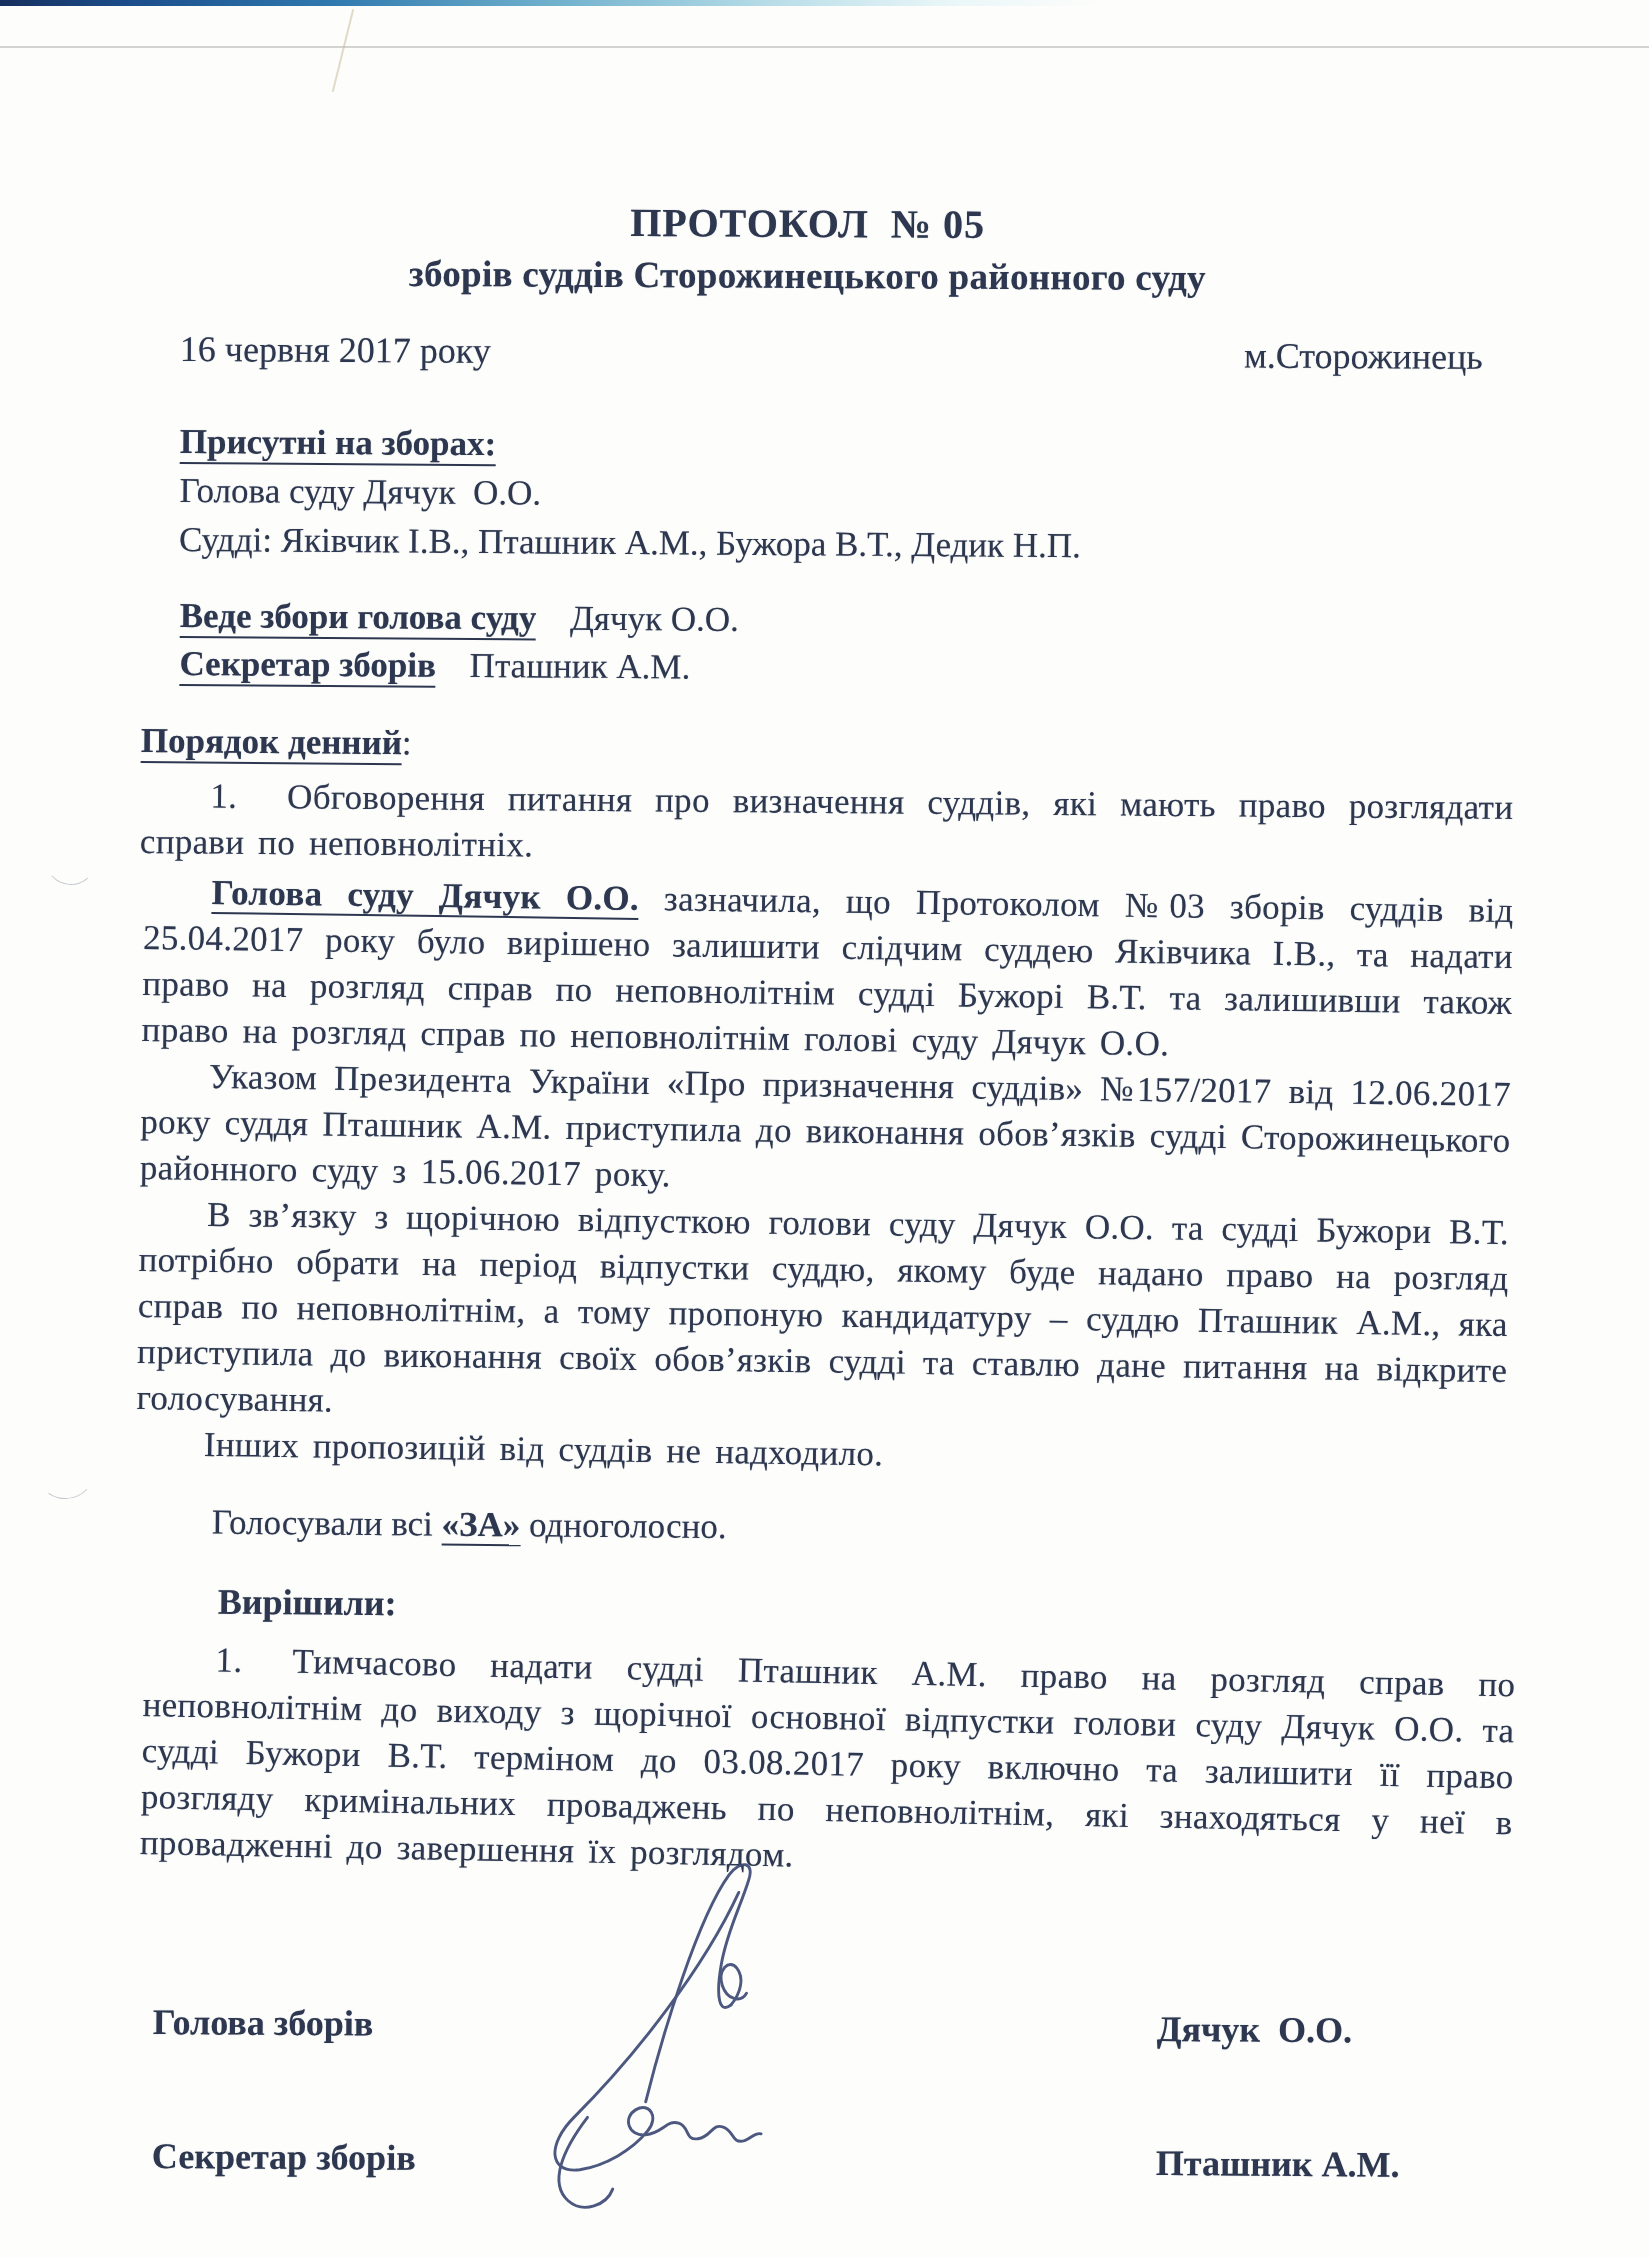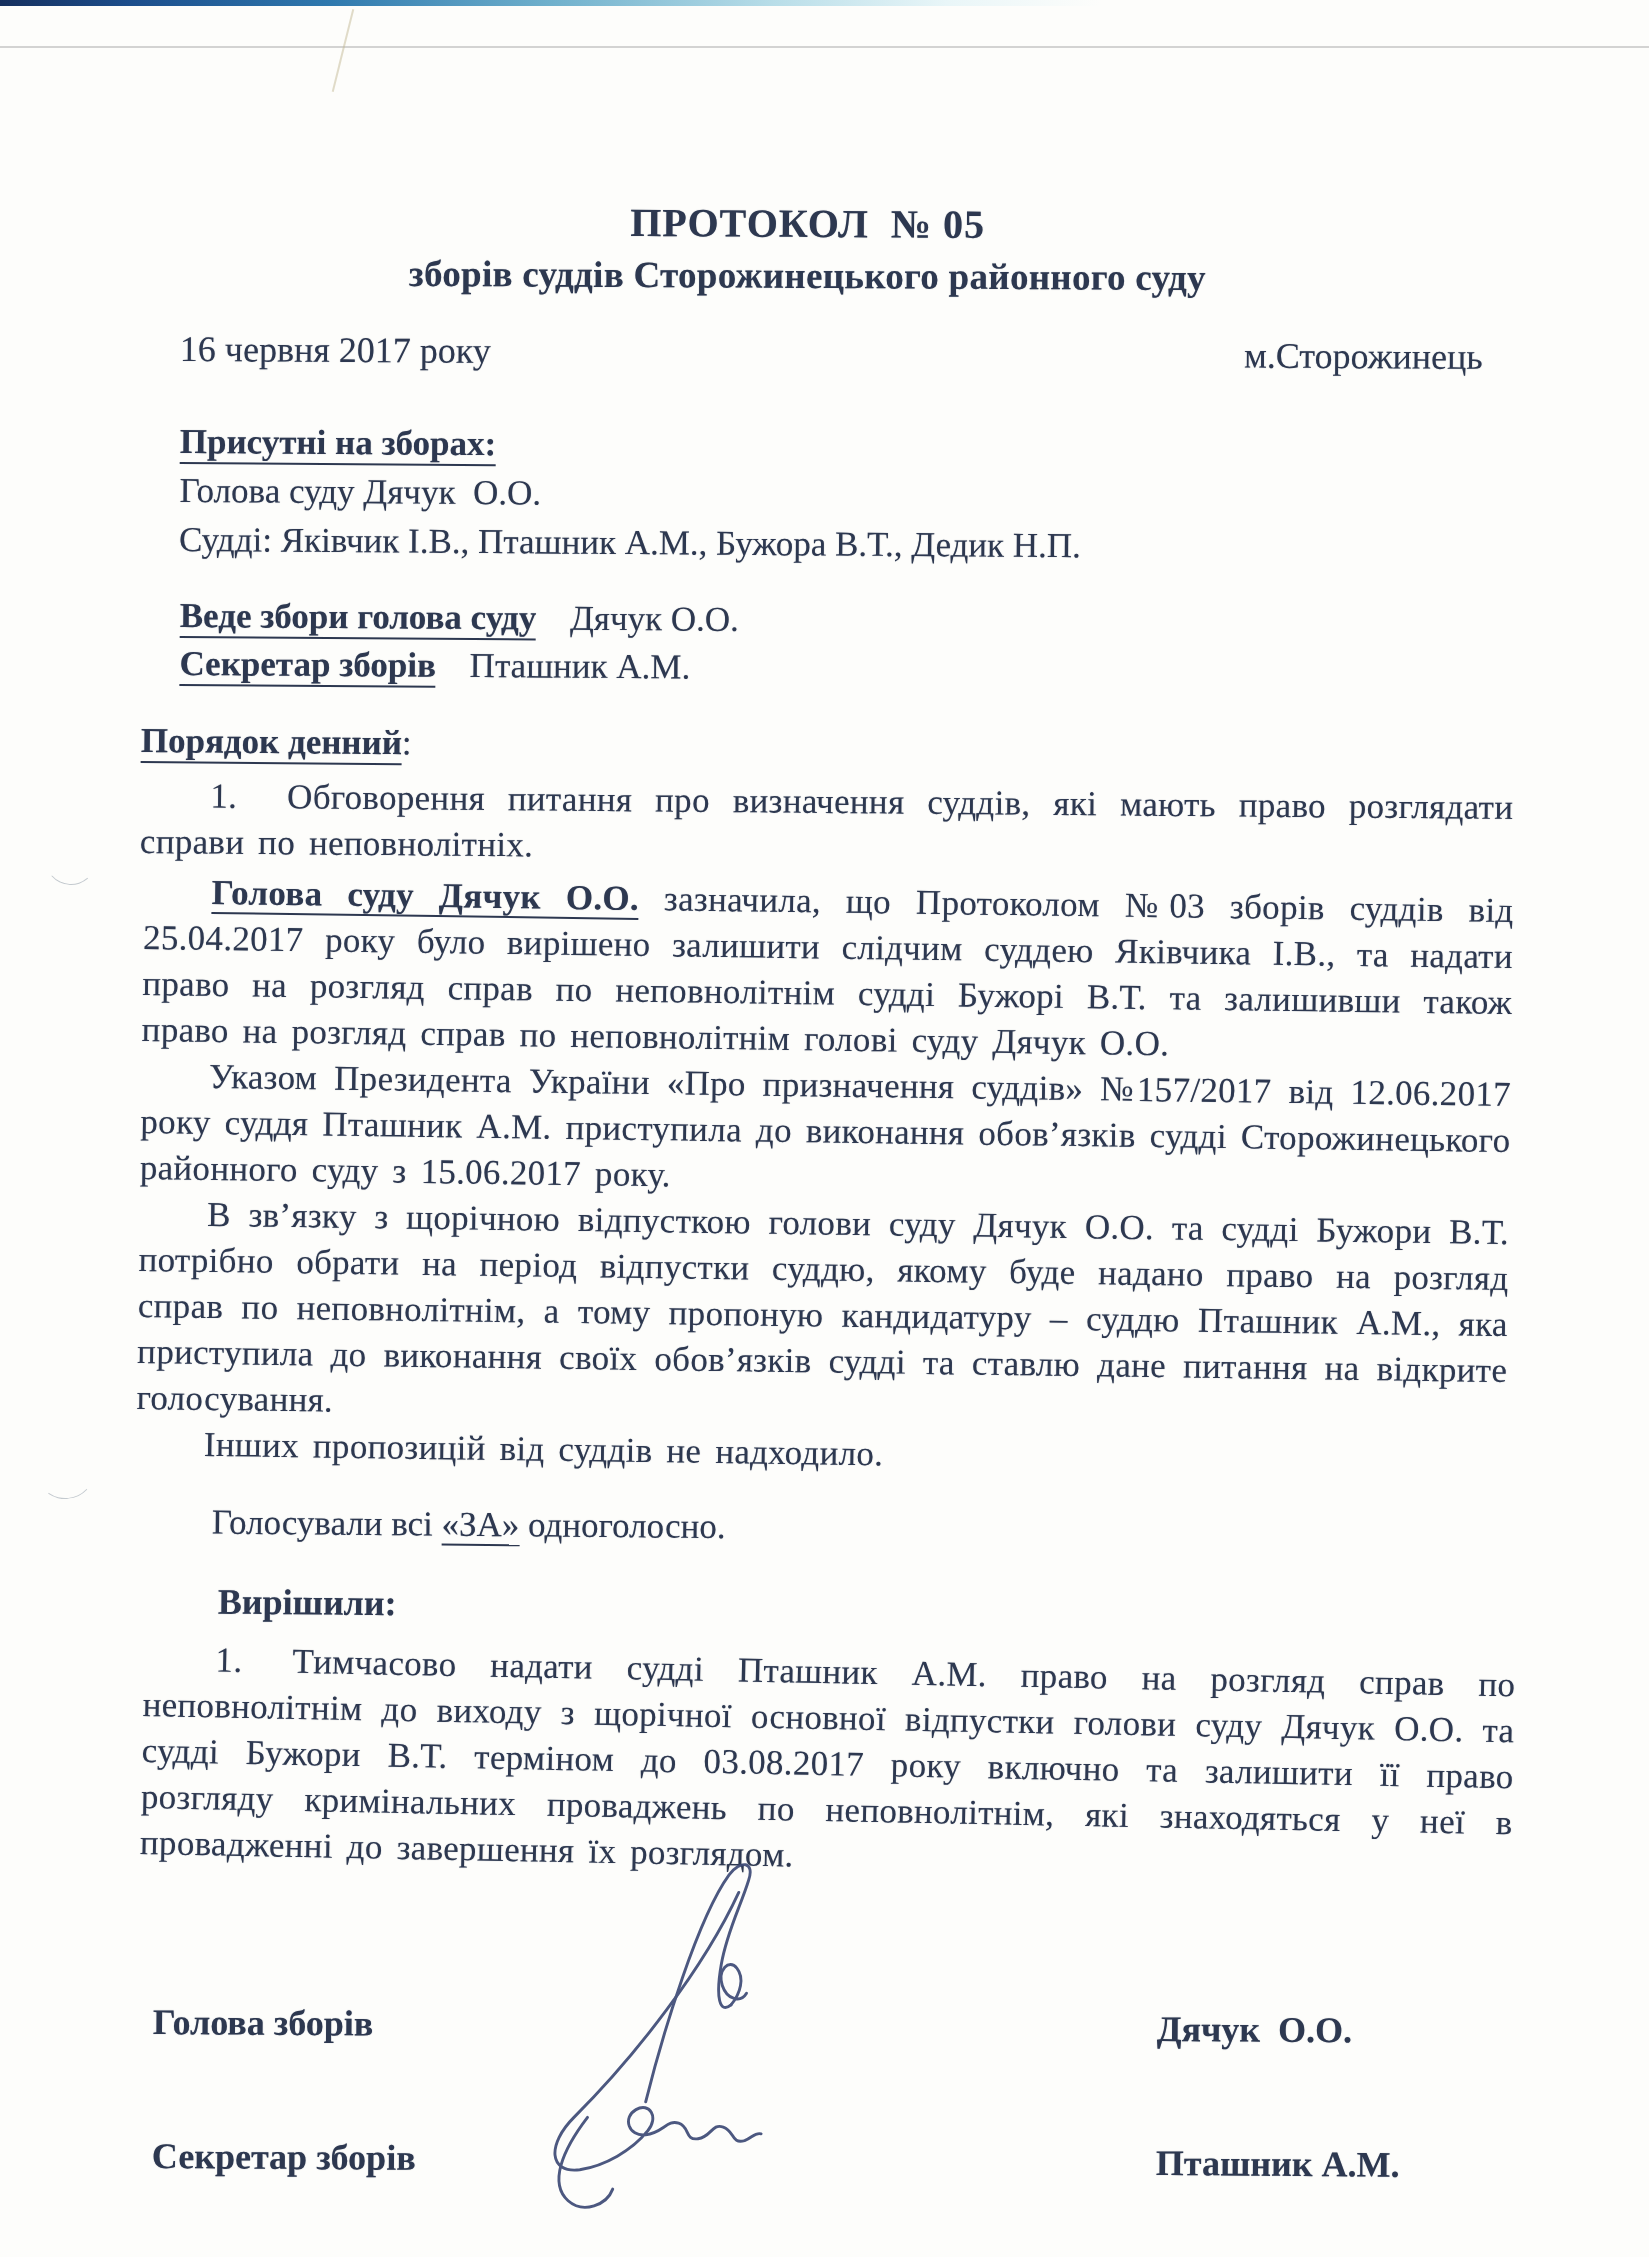--- a/index.html
+++ b/index.html
@@ -39,21 +39,21 @@
 
   .agenda-block { left:141px; right:136px; top:718px; font-size:35px; line-height:46px; transform:rotate(.5deg); transform-origin:left top; }
   .agenda-item { margin-top:8.7px; text-align:justify; text-indent:70px; letter-spacing:0.3px; word-spacing:4.9px; }
   .num-gap { margin-right:50px; }
 
   .body-block { left:144px; right:136px; top:869px; font-size:35px; line-height:46px; text-align:justify; letter-spacing:0.3px; word-spacing:4.9px; transform:rotate(.8deg); transform-origin:left top; }
   .body-block p { margin:0; text-indent:68px; }
   .lead-ul { font-weight:bold; border-bottom:2.9px solid #2d3850; }
 
   .vote-line { left:144px; right:136px; top:1502px; font-size:35px; text-indent:68px; transform:rotate(.5deg); transform-origin:left top; }
-  .vote-emph { font-weight:normal; border-bottom:2.9px solid #2d3850; }
+  .vote-emph { font-weight:bold; border-bottom:2.9px solid #2d3850; }
 
   .resolved-heading { left:144px; top:1580px; font-size:36px; font-weight:bold; text-indent:74px; transform:rotate(.5deg); transform-origin:left top; }
 
   .decision-block { left:144px; right:134px; top:1636px; font-size:35px; line-height:46px; text-align:justify; text-indent:72px; letter-spacing:0.3px; word-spacing:4.9px; transform:rotate(1.1deg); transform-origin:left top; }
 
   .signature-block { left:153px; right:202px; top:2001px; font-size:36px; font-weight:bold; transform:rotate(.4deg); transform-origin:left top; }
   .sig-row { display:flex; justify-content:space-between; }
   .sig-row + .sig-row { margin-top:92px; }
   .sig-name { width:291px; }
 

